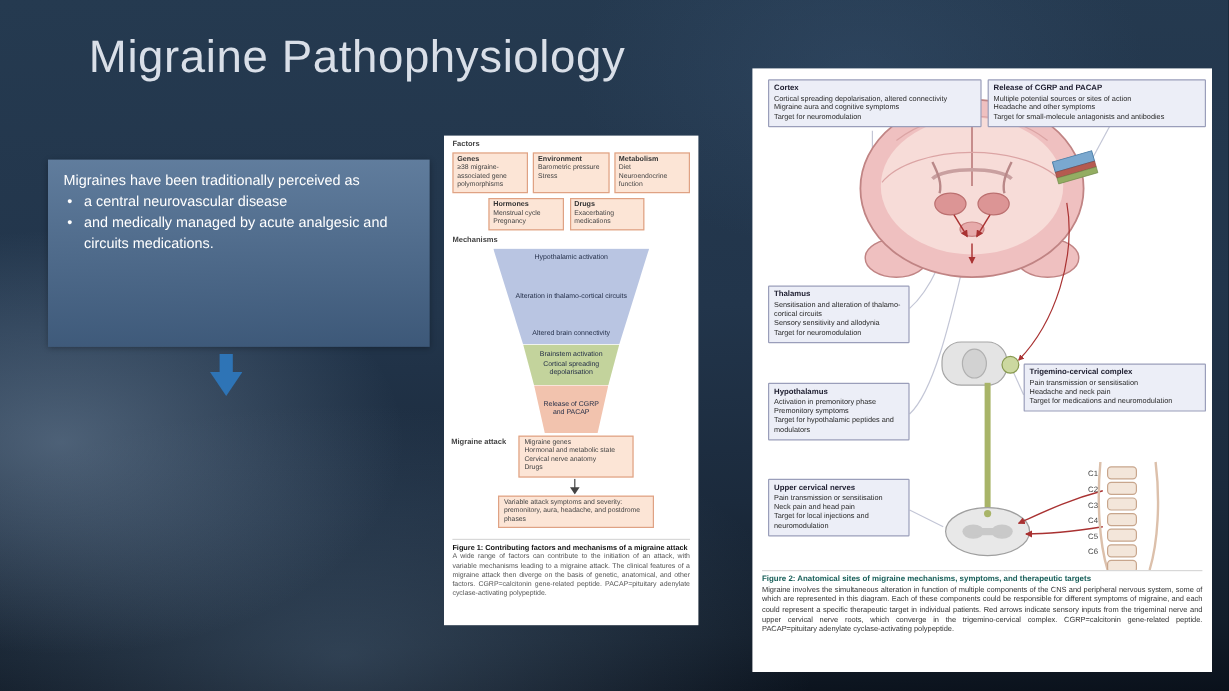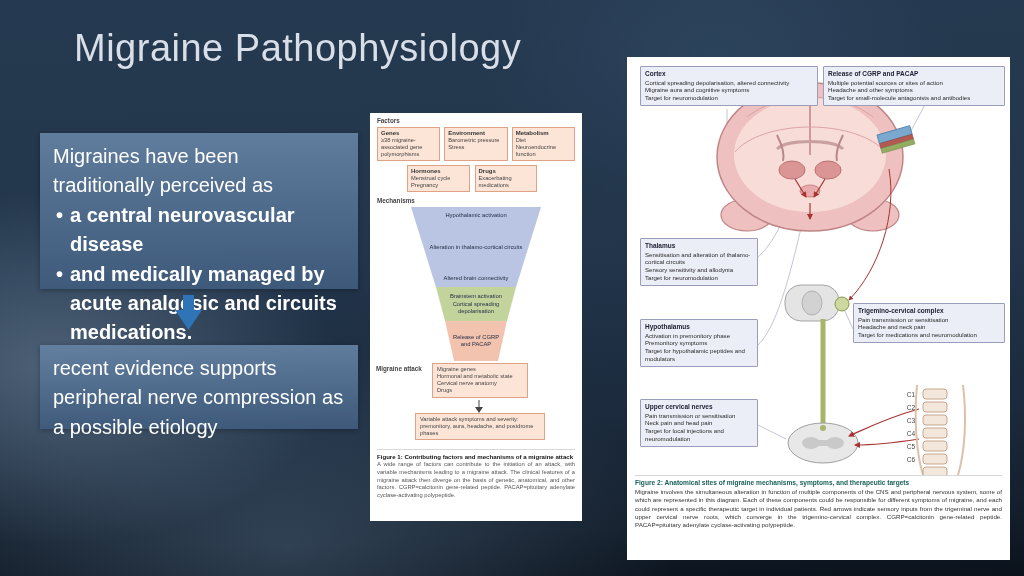--- a/index.html
+++ b/index.html
@@ -5,25 +5,25 @@
   *{margin:0;padding:0;box-sizing:border-box;}
   html,body{width:1024px;height:576px;}
   body{font-family:"Liberation Sans",sans-serif;overflow:hidden;background:#0a111b;}
   .stage{position:relative;width:1024px;height:576px;overflow:hidden;
     background:
       radial-gradient(420px 260px at 5% 64%, rgba(148,172,198,.40), rgba(148,172,198,0) 68%),
       radial-gradient(560px 300px at 28% 95%, rgba(108,138,168,.33), rgba(108,138,168,0) 70%),
       radial-gradient(340px 220px at 70% 10%, rgba(70,100,135,.25), rgba(70,100,135,0) 70%),
       linear-gradient(178deg,#253a50 0%,#22354b 45%,#1b2a3c 72%,#131e2b 90%,#0a111b 100%);}
   .slide-title{position:absolute;left:74px;top:27px;font-size:38px;font-weight:400;color:#d9dfe8;letter-spacing:.5px;}
-  .tbox{position:absolute;left:40px;width:318px;color:#fff;font-size:20px;line-height:1.47;padding:9px 13px;
+  .tbox{position:absolute;left:40px;width:318px;color:#fff;font-size:12px;line-height:1.47;padding:9px 13px;
     background:linear-gradient(180deg,rgba(101,130,163,.93),rgba(63,91,124,.93));box-shadow:0 1px 5px rgba(0,0,0,.3);}
   .tbox1{top:133px;height:156px;}
   .tbox2{top:345px;height:84px;}
-  .bullet{position:relative;padding-left:17px;font-weight:bold;}
+  .bullet{position:relative;padding-left:17px;}
   .bullet::before{content:"•";position:absolute;left:3px;}
   .big-arrow{position:absolute;left:175px;top:295px;}
 
   .panel{position:absolute;background:#fff;}
   .fig1{left:370px;top:113px;width:212px;height:408px;}
   .fig2{left:627px;top:57px;width:383px;height:503px;}
 
   .seclabel{position:absolute;font-size:6.3px;font-weight:bold;color:#444;}
   .frow1{position:absolute;left:7px;top:14px;width:198px;display:flex;gap:4px;align-items:stretch;}
   .frow1 .fbox{flex:1;}
@@ -74,23 +74,20 @@
     <div class="bullet">and medically managed by acute analgesic and circuits medications.</div>
   </div>
 
   <div class="big-arrow">
     <svg width="27" height="37" viewBox="0 0 27 37">
         <rect x="8" y="0" width="11" height="17" fill="#2e74b6"></rect>
         <polygon points="0,15 27,15 13.5,35" fill="#2e74b6"></polygon>
       </svg>
   </div>
 
-  <div class="tbox tbox2">
-    <div>recent evidence supports peripheral nerve compression as a possible etiology</div>
-  </div>
 
   <div class="panel fig1">
     <div class="seclabel" style="left:7px;top:4px;">Factors</div>
 
     <div class="frow1">
       <div class="fbox">
         <div class="fbox-t">Genes</div>
         <div class="fbox-l">≥38 migraine-associated gene polymorphisms</div>
       </div>
       <div class="fbox">

